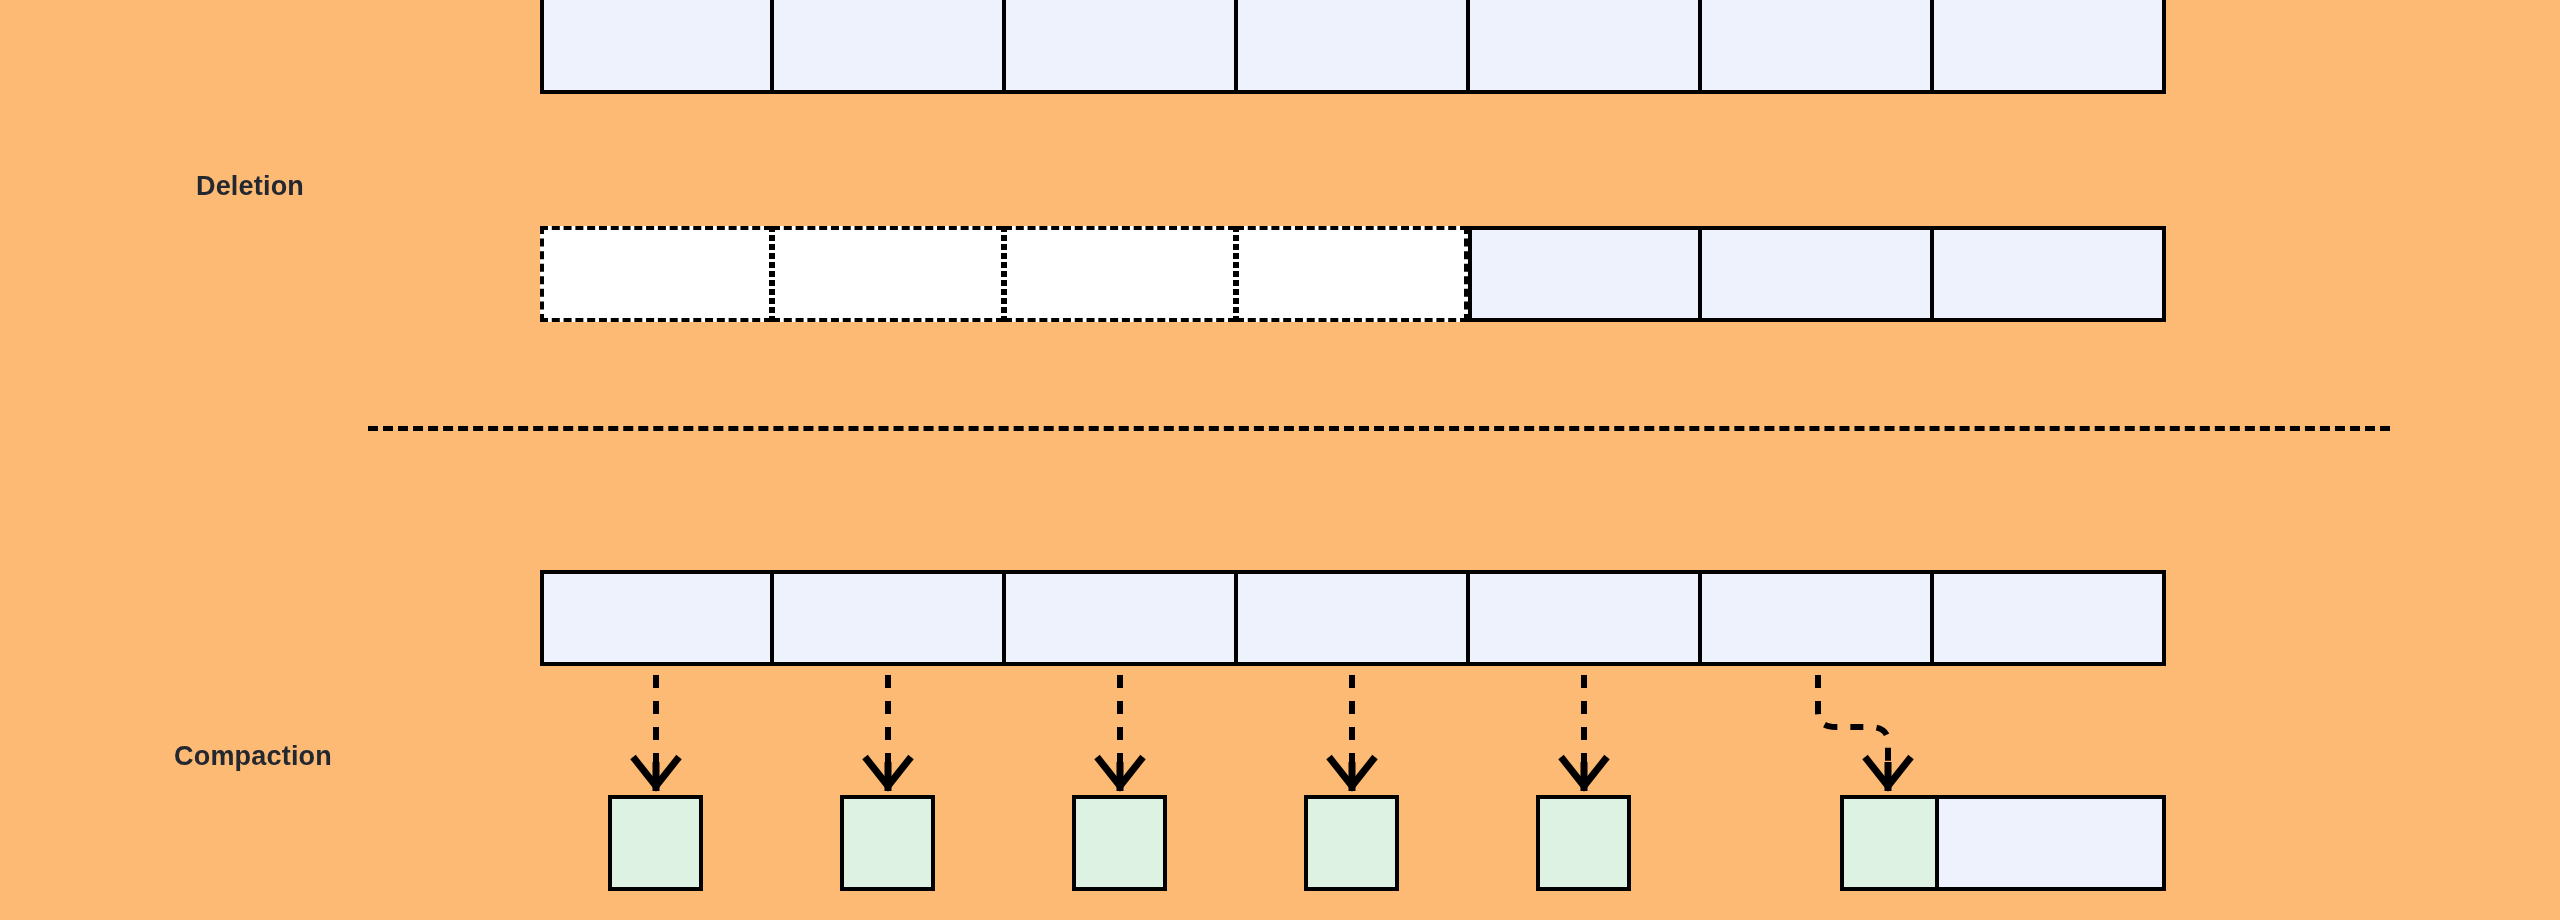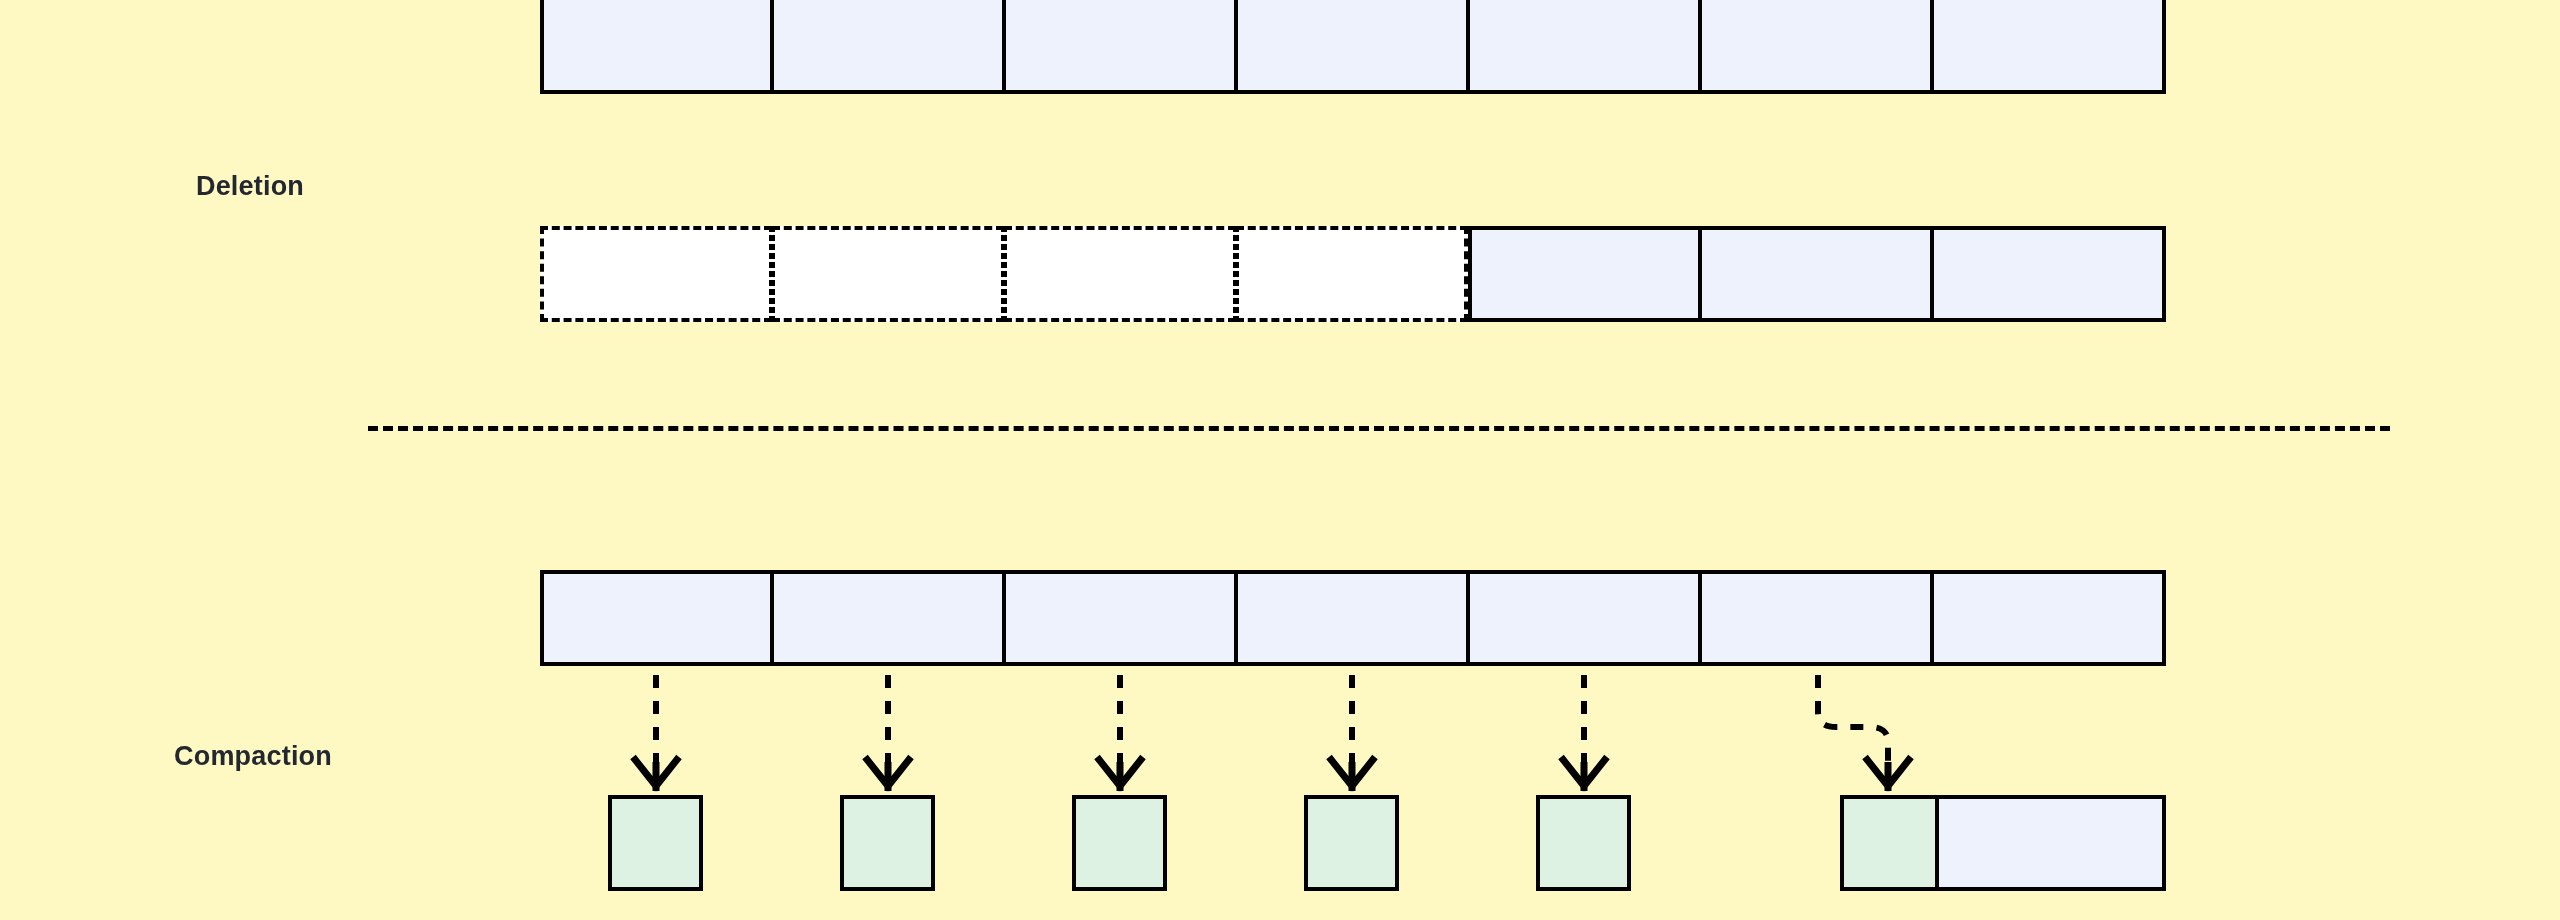--- a/index.html
+++ b/index.html
@@ -9,21 +9,21 @@
     background: #ffffff;
   }
   body {
     font-family: "Liberation Sans", sans-serif;
     -webkit-font-smoothing: antialiased;
   }
   #canvas {
     position: relative;
     width: 2560px;
     height: 920px;
-    background: #fef9c3;
+    background: #fdba74;
     overflow: hidden;
   }
 
   
   .section-label {
     position: absolute;
     font-family: "Liberation Sans", sans-serif;
     font-weight: bold;
     font-size: 27px;
     color: #23272f;

